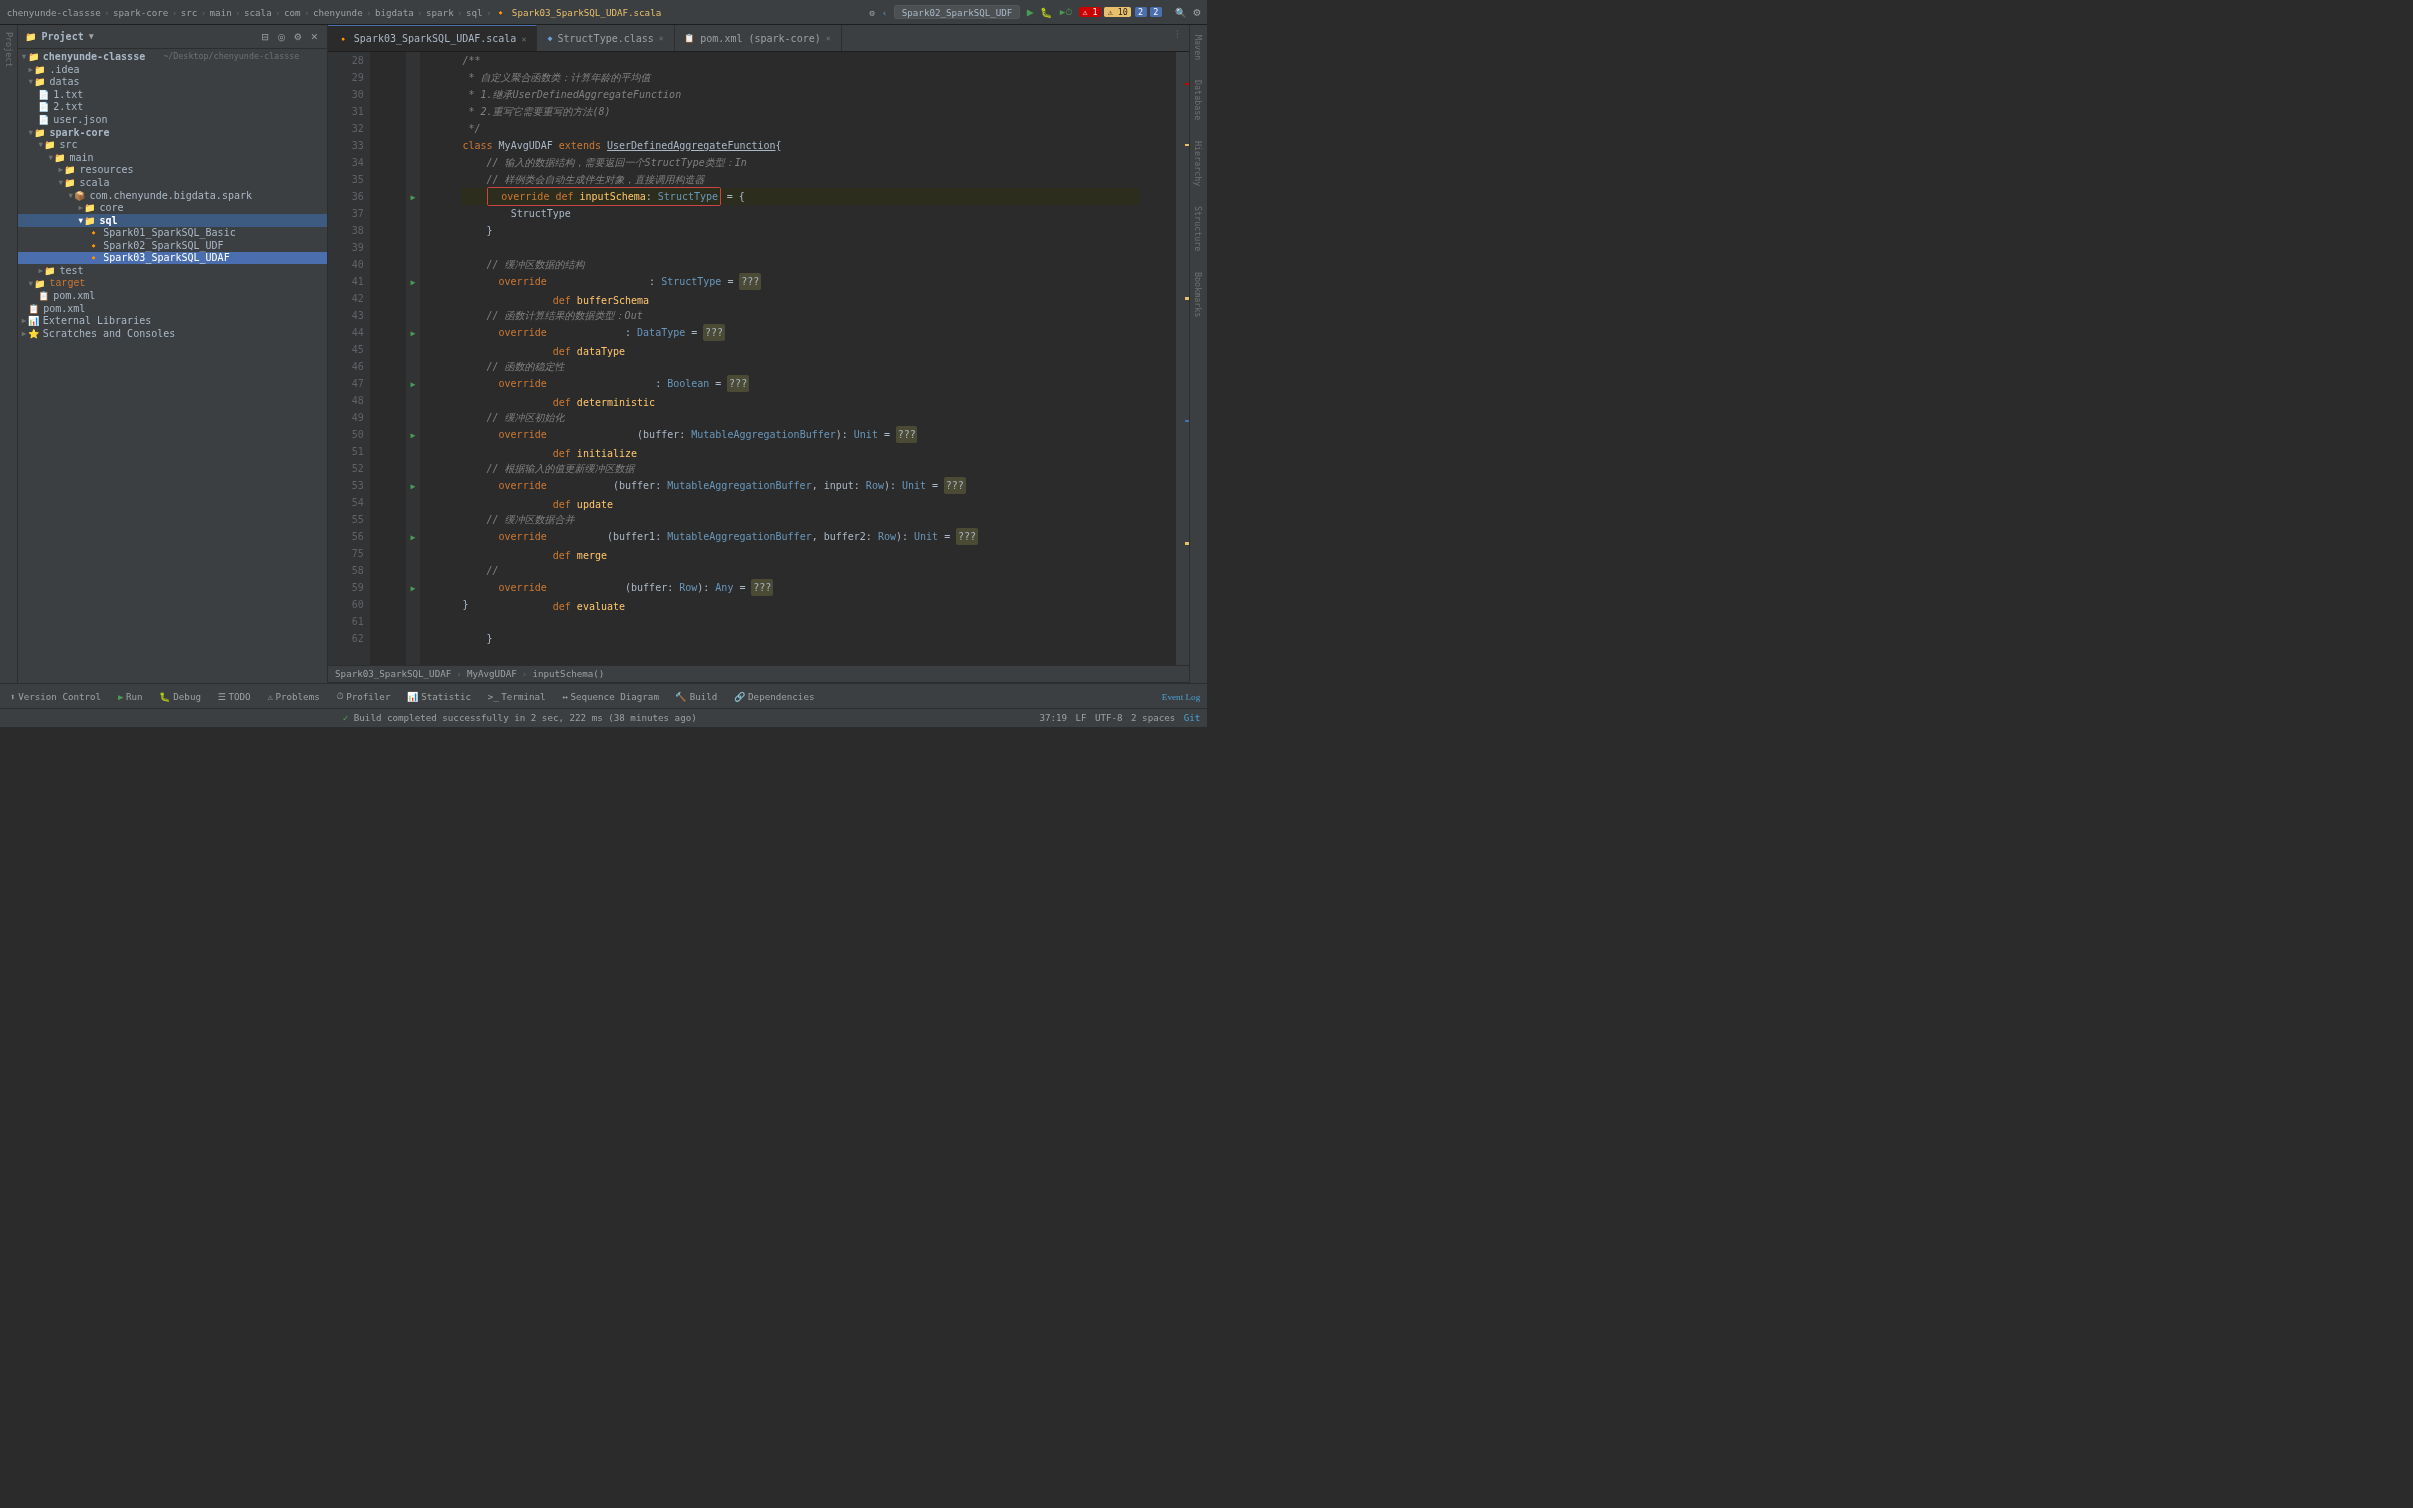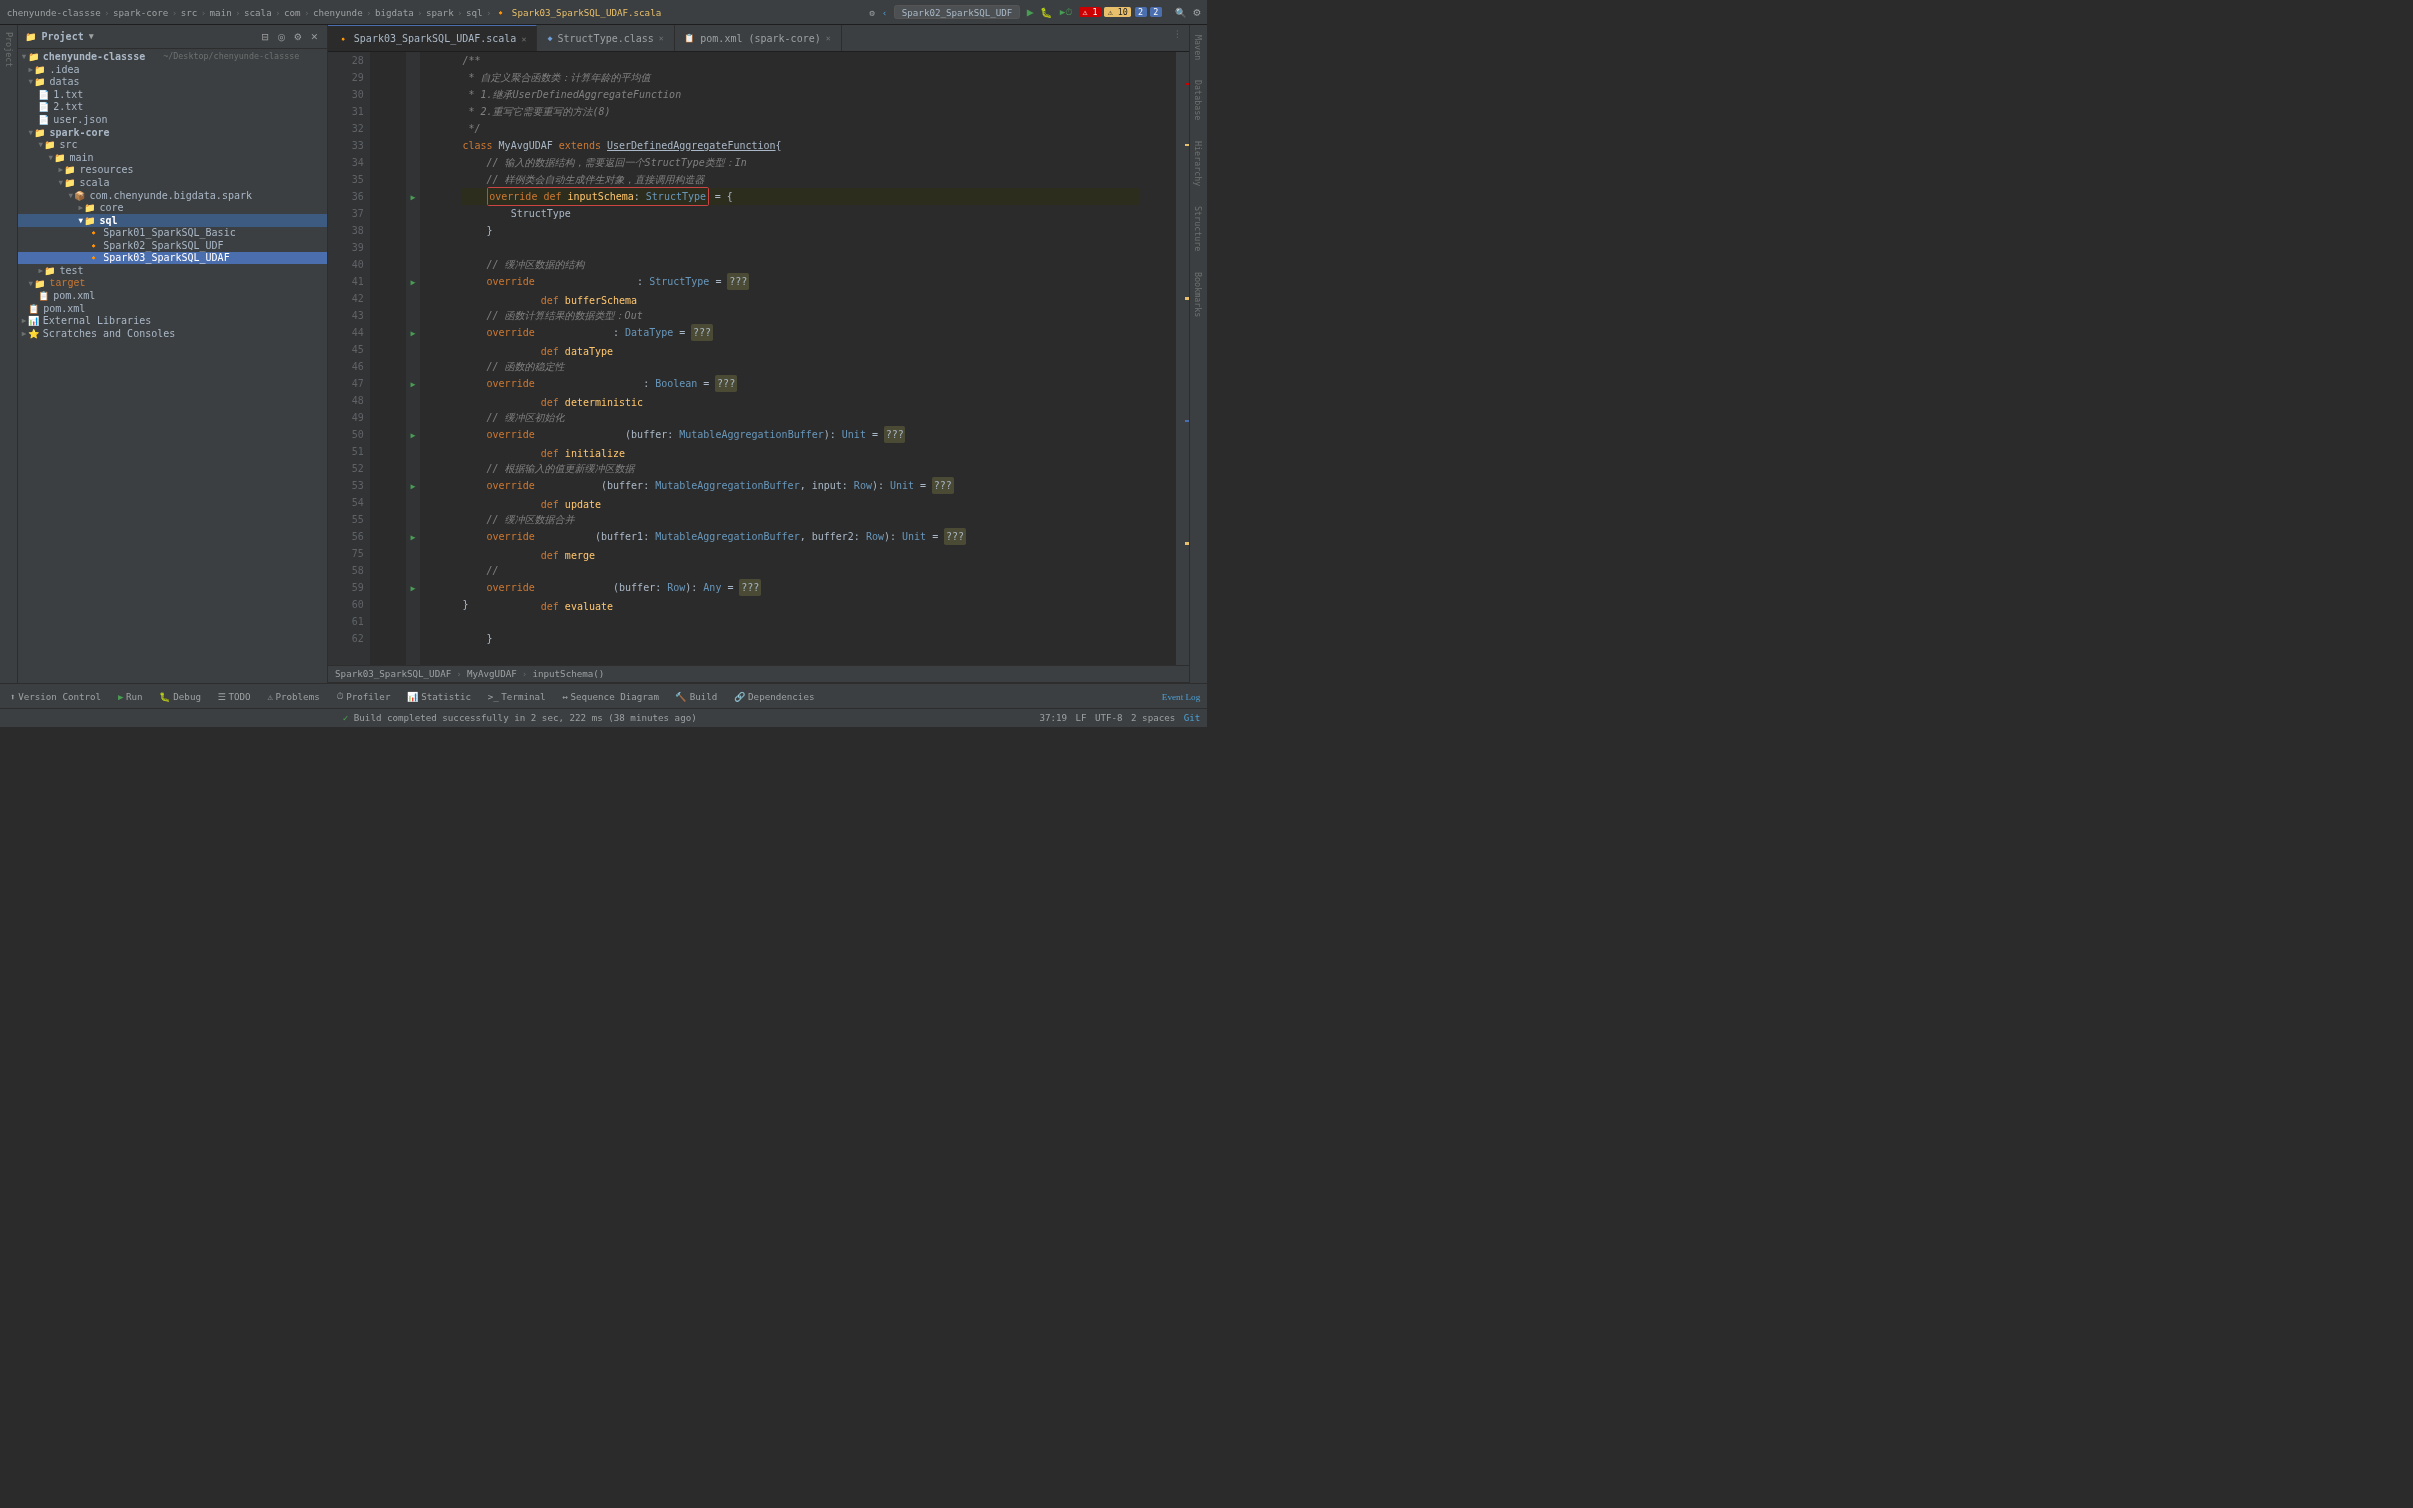--- a/index.html
+++ b/index.html
@@ -241,21 +241,21 @@
       align-items: center;
     }
 
     
     .kw { color: #cc7832; }
     .type-name { color: #6897bb; }
     .comment { color: #808080; font-style: italic; }
     .class-name { color: #a9b7c6; }
     .extend-class { color: #a9b7c6; text-decoration: underline; }
     .placeholder { background: #4a4a35; color: #a9b7c6; padding: 0 1.7px; border-radius: 1.7px; }
-    .override-kw { color: #cc7832; }
+    .override-kw { color: #cc7832; padding-left: 12px; }
     .def-kw { color: #cc7832; margin-top: 38px; }
     .method-name { color: #ffc66d; margin-top: 38px; }
     .colon { color: #a9b7c6; }
     .bracket { color: #a9b7c6; }
 
     
     .right-gutter {
       width: 12.6px;
       background: #3c3f41;
       position: relative;

